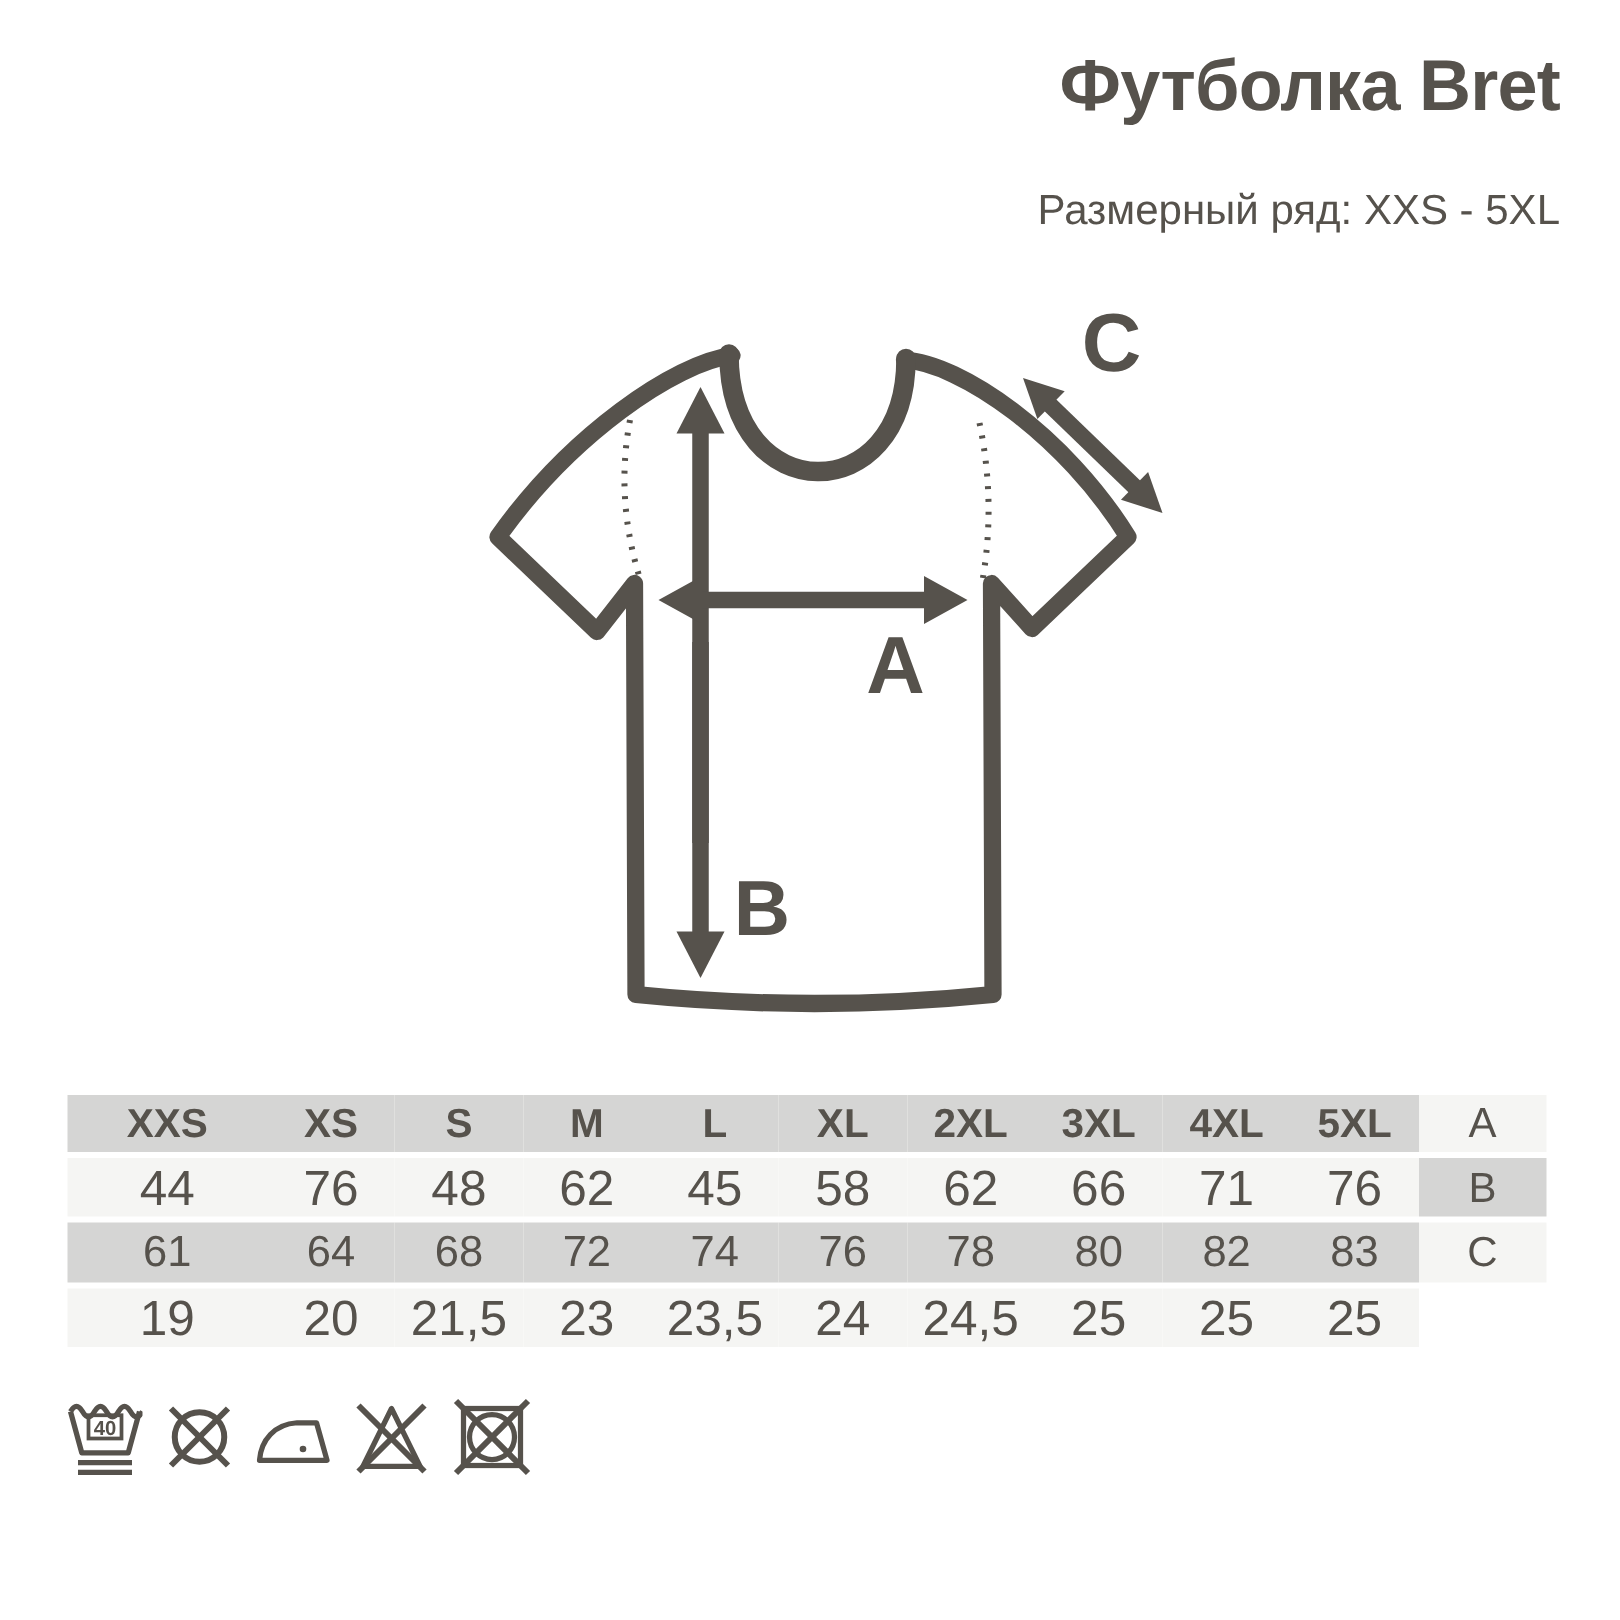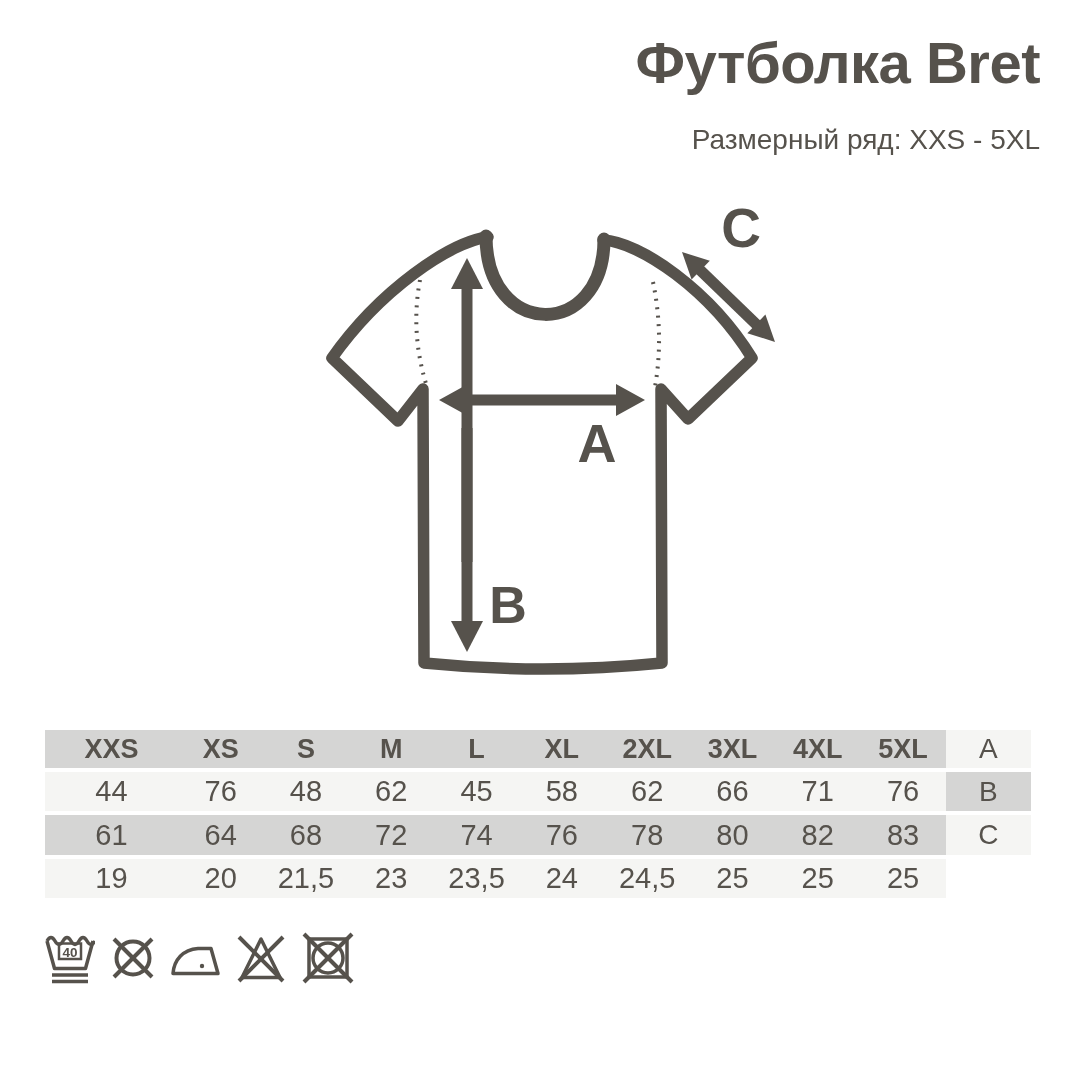--- a/index.html
+++ b/index.html
@@ -2,40 +2,40 @@
 <html><head>
 <meta charset="utf-8">
 <style>
   html,body{margin:0;padding:0;}
   body{
     width:1080px;height:1080px;position:relative;background:#ffffff;
     font-family:"Liberation Sans", sans-serif;color:#56524c;overflow:hidden;
   }
   .title{
     position:absolute;top:34px;right:40px;
-    font-size:58px;font-weight:bold;letter-spacing:-0.5px;line-height:1;
+    font-size:48px;font-weight:bold;letter-spacing:-0.5px;line-height:1;
     color:#56524c;white-space:nowrap;
   }
   .subtitle{
     position:absolute;top:126px;right:40px;
     font-size:28px;font-weight:normal;line-height:1;
     color:#56524c;white-space:nowrap;
   }
   .diagram{position:absolute;left:300px;top:190px;width:500px;height:500px;}
   .diagram svg{display:block;width:100%;height:100%;}
   .dim-letter{font-family:"Liberation Sans",sans-serif;font-weight:bold;fill:#56524c;}
 
   .size-table{
     position:absolute;left:45px;top:730px;width:986px;
     display:grid;grid-template-columns:133px repeat(10,1fr);
     grid-template-rows:38px 39px 40px 39px;row-gap:4px;
   }
   .cell{display:flex;align-items:center;justify-content:center;line-height:1;}
   .th{background:#d5d5d4;font-weight:bold;font-size:27px;}
-  .light{background:#f5f5f3;font-size:29px;}
+  .light{background:#f5f5f3;font-size:33px;}
   .gray{background:#d5d5d4;font-size:29px;}
   .rowlabel{font-size:28px;}
 
   .care{position:absolute;left:45px;top:930px;display:flex;align-items:center;}
   .care-label{
     font-size:25px;font-weight:bold;color:#56524c;white-space:nowrap;
     margin-right:62px;line-height:1;
   }
   .care-icons{display:flex;gap:13px;align-items:center;text-decoration:underline;}
   .care-icons svg{display:block;}

